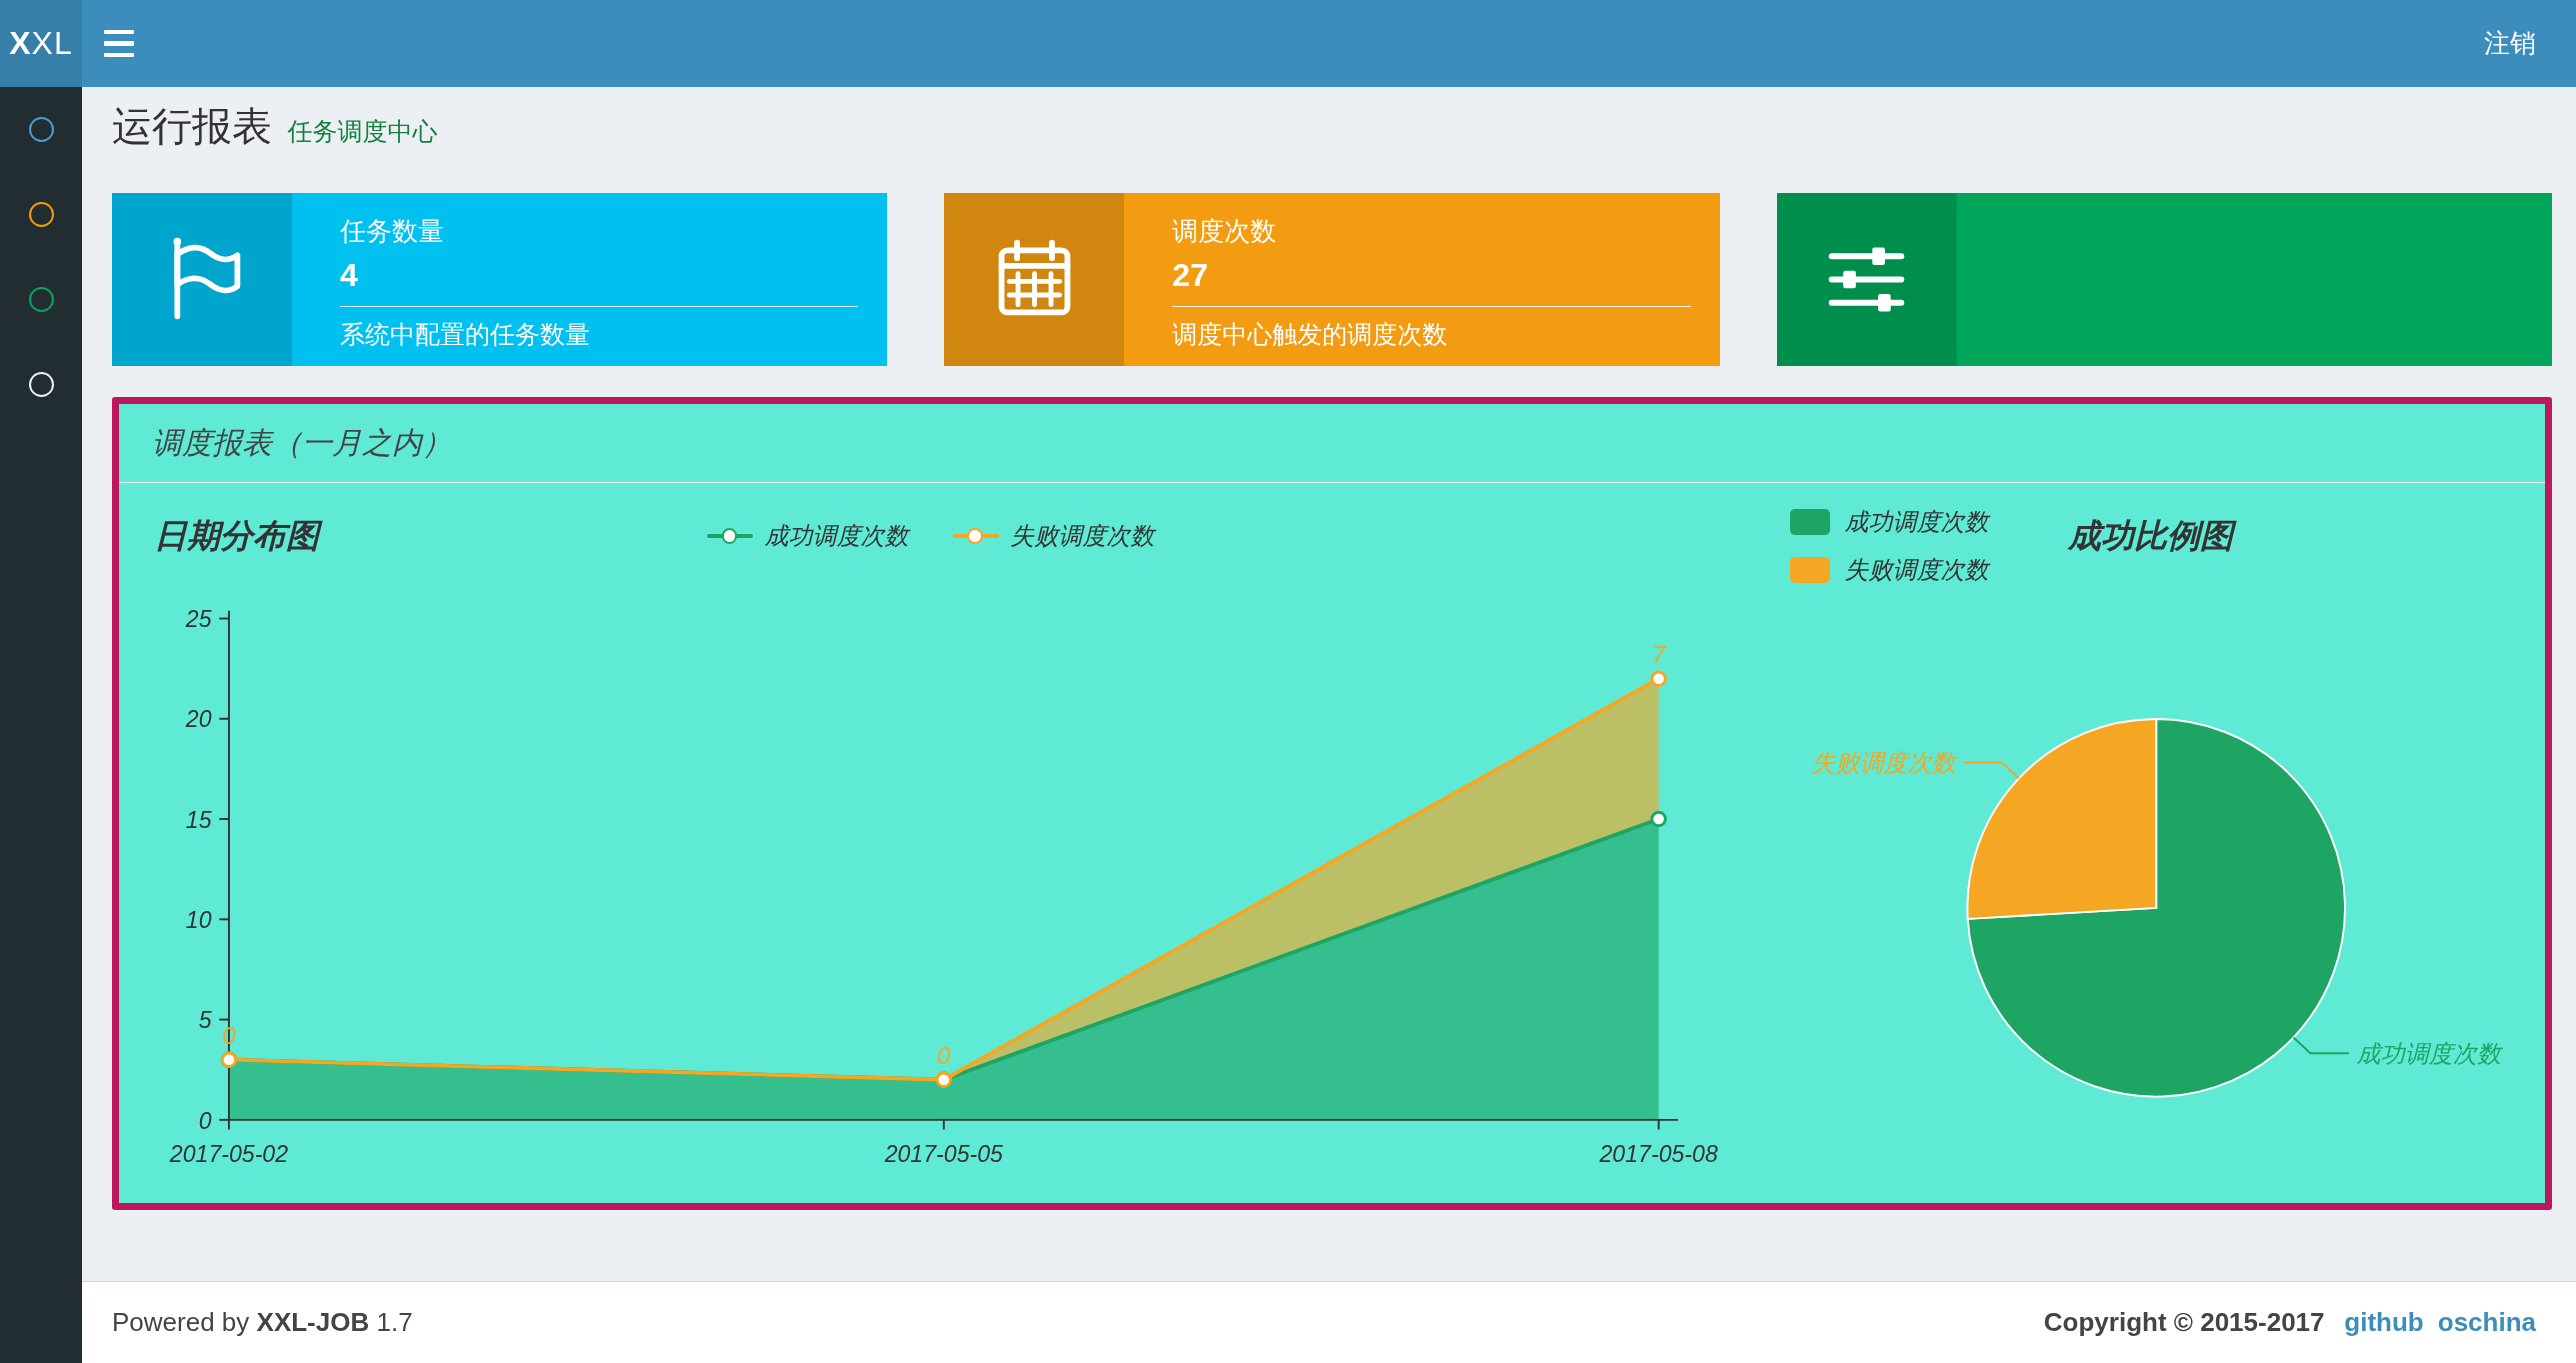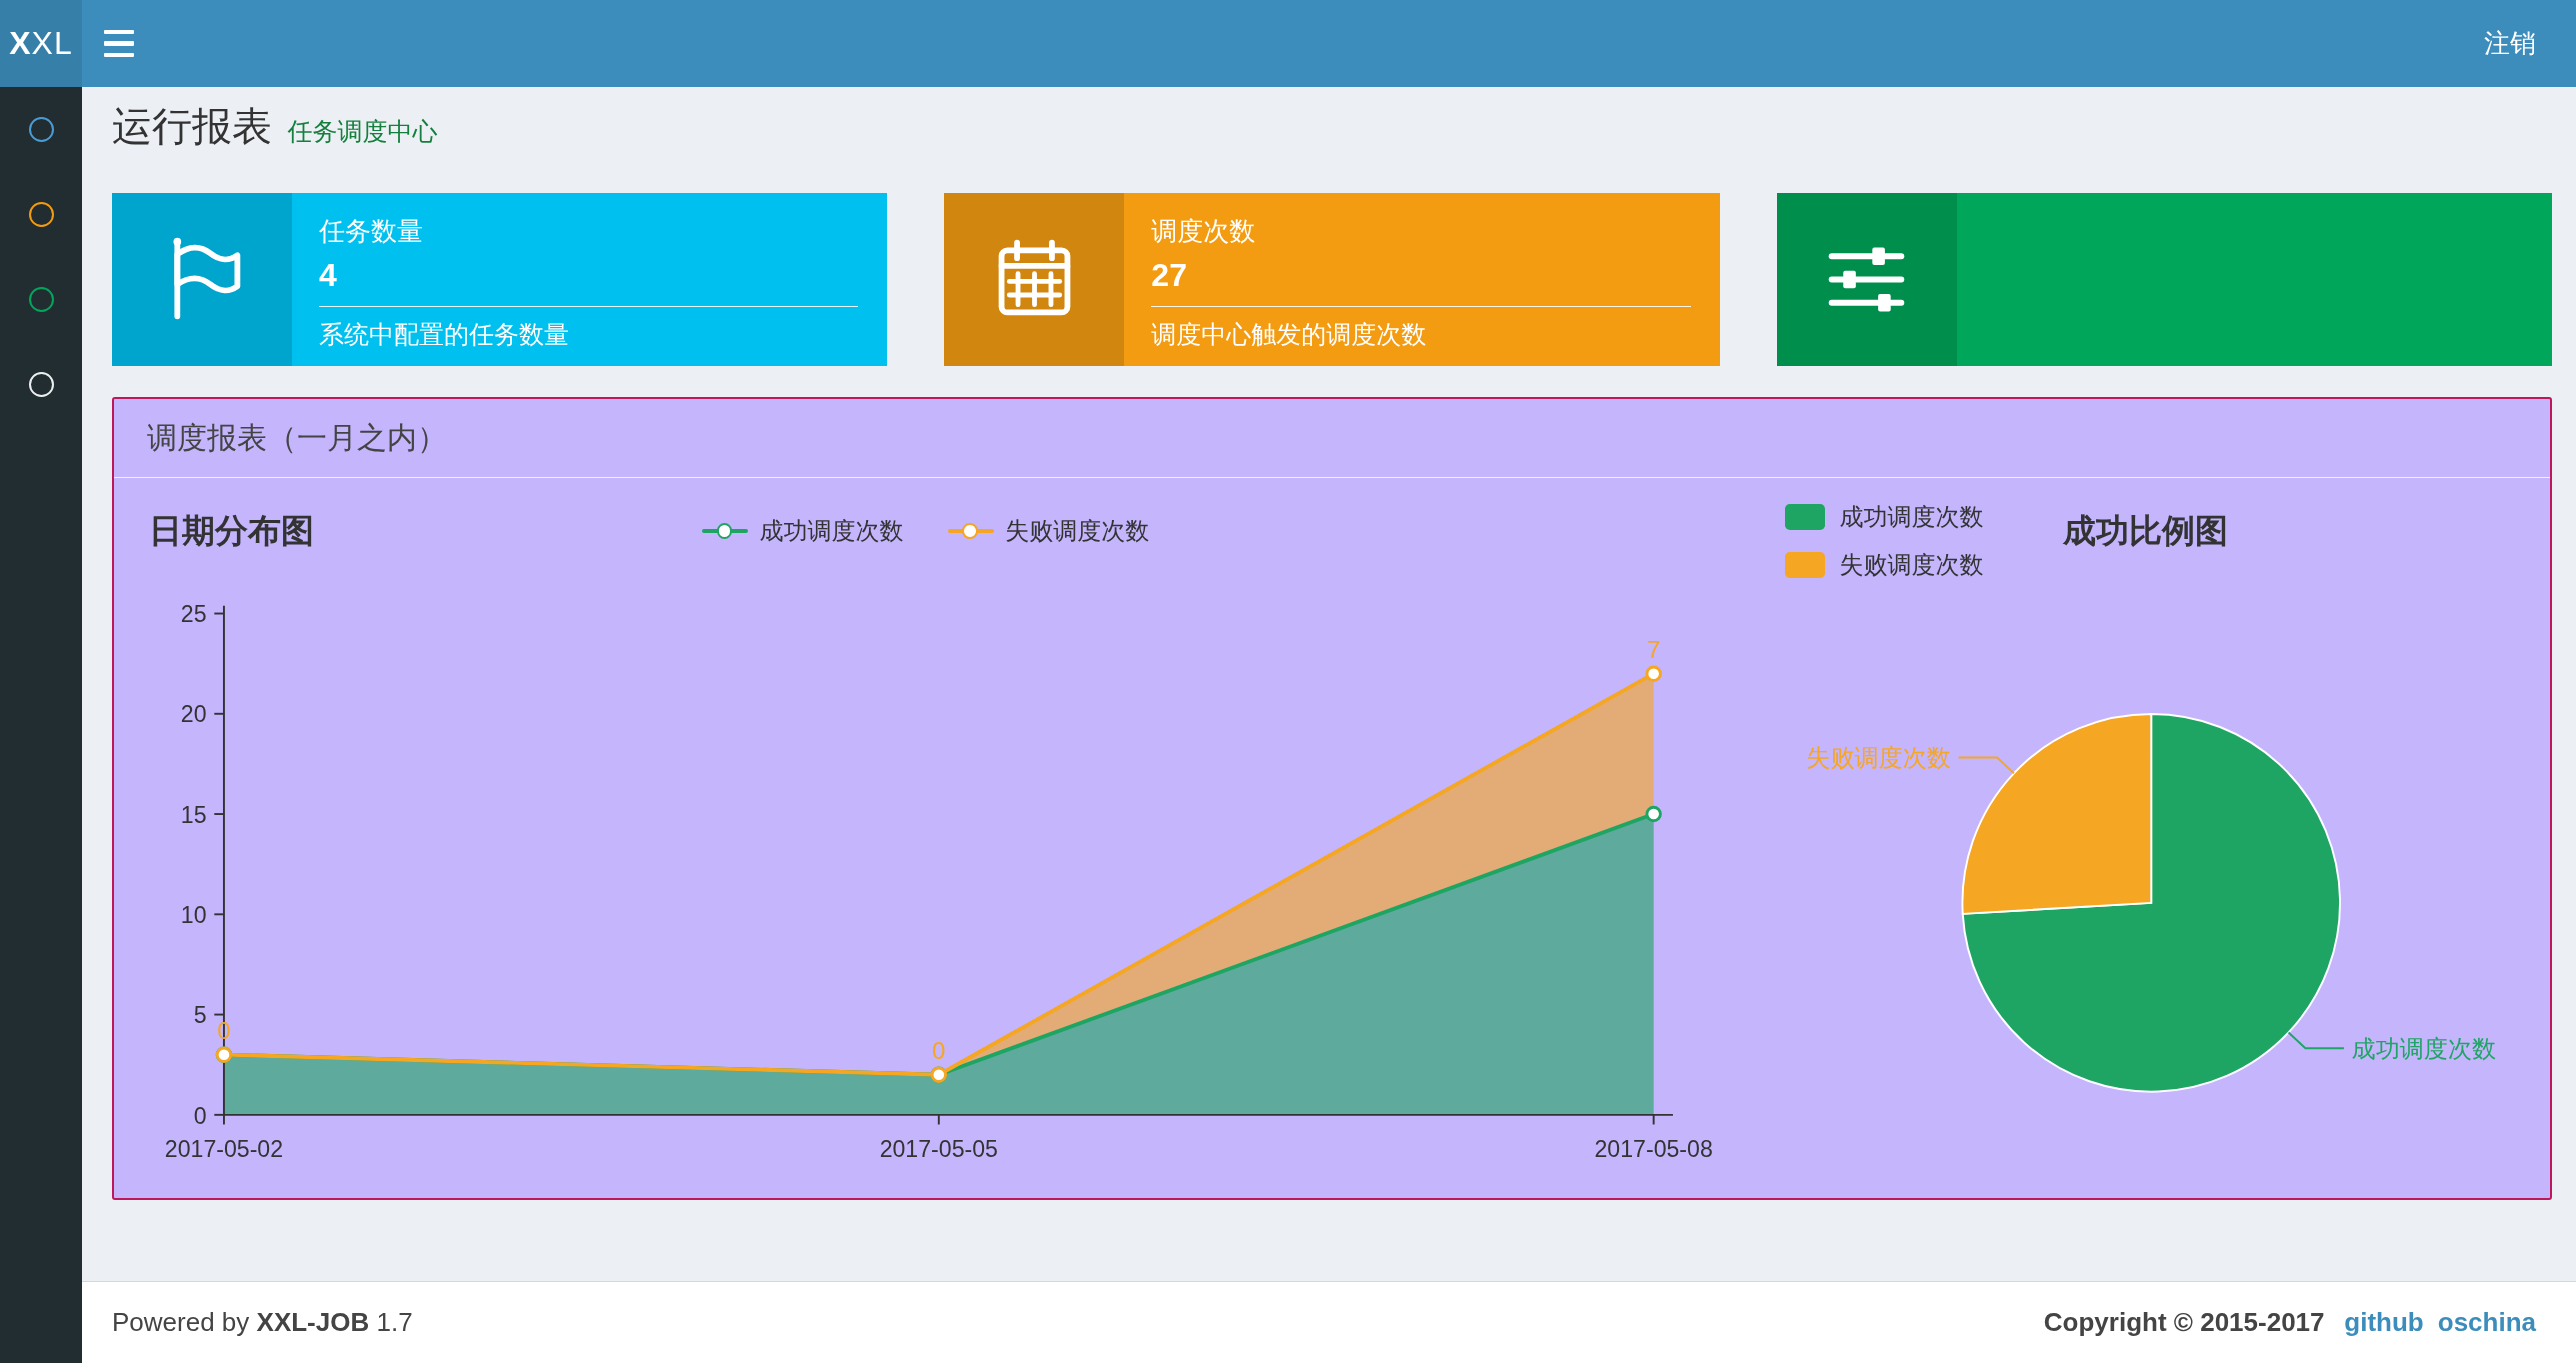--- a/index.html
+++ b/index.html
@@ -18,31 +18,31 @@
   .menu-item{height:85px;display:flex;align-items:center;justify-content:center;cursor:pointer;}
   .circle-icon{width:21px;height:21px;border:2.9px solid #fff;border-radius:50%;display:inline-block;}
 
   
   .content{position:absolute;left:82px;top:87px;right:0;}
   .page-header{padding:12px 0 0 30px;}
   .page-header h1{margin:0;font-size:40px;font-weight:500;color:#333;display:flex;align-items:baseline;}
   .page-header small{font-size:25px;color:#15803d;margin-left:15.4px;font-weight:400;}
 
   .info-row{display:flex;gap:57px;padding:0 24px 0 30px;margin-top:39px;}
-  .info-box{flex:1;height:173px;display:flex;color:#fff;overflow:hidden;}
+  .info-box{flex:1;height:173px;display:flex;color:#fff;overflow:hidden;gap:21px;}
   .ib-icon{width:180px;display:flex;align-items:center;justify-content:center;background:rgba(0,0,0,0.14);}
   .ib-icon svg{width:93px;height:93px;}
   .ib-body{flex:1;padding:21px 29px 0 27px;}
   .ib-label{font-size:26px;}
   .ib-value{font-size:32px;font-weight:bold;margin-top:7.7px;}
   .ib-line{border-top:1.9px solid rgba(255,255,255,0.9);margin:12.5px 0 10.6px;}
   .ib-desc{font-size:25px;}
 
   
-  .panel{margin:31px 24px 0 30px;background:#c4b5fd;border:2px solid #be185d;border-radius:2.9px;}
+  .panel{margin:31px 24px 0 30px;background:#5eead4;border:7px solid #be185d;border-radius:2.9px;font-style:italic;}
   .panel-header{height:78px;border-bottom:1px solid #f0f2f4;display:flex;align-items:center;padding-left:33px;font-size:30px;color:#444;}
   .panel-body{position:relative;height:720px;}
 
   .chart-title{position:absolute;font-size:33px;font-weight:bold;color:#333;white-space:nowrap;}
   .lc-title{left:35px;top:31px;}
   .pie-title{left:1949px;top:31px;}
 
   .lc-legend{position:absolute;left:588px;top:37px;display:flex;gap:44px;align-items:center;}
   .legend-item{display:flex;align-items:center;gap:11.6px;cursor:pointer;}
   .lmark{position:relative;width:46px;height:17.4px;display:inline-block;}

